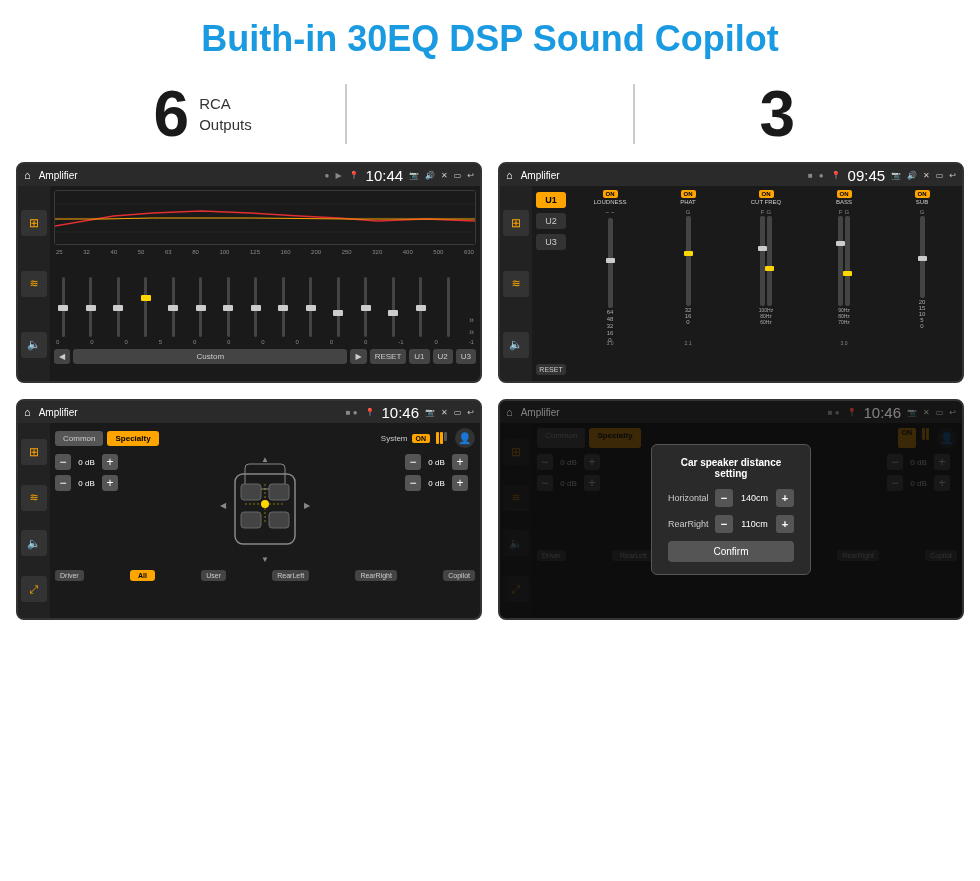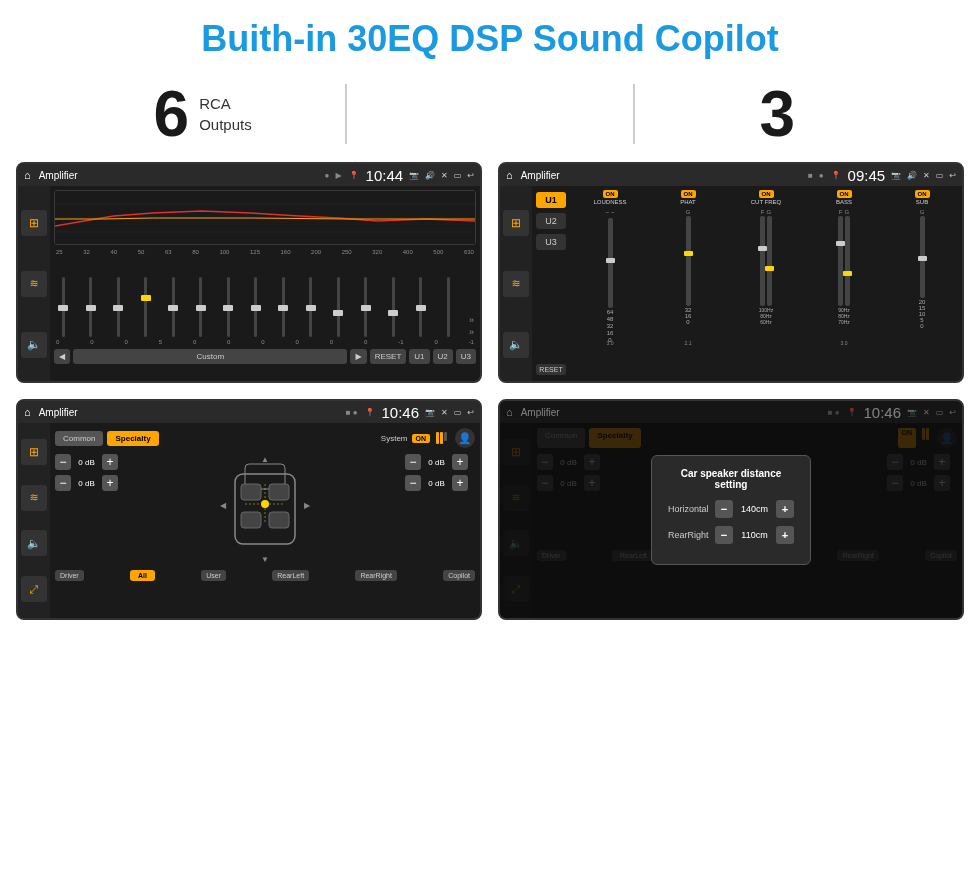--- a/index.html
+++ b/index.html
@@ -831,17 +831,18 @@
 
         <div class="dialog-row">
           <span class="dialog-label">RearRight</span>
           <div class="dialog-control">
             <div class="dialog-btn">−</div>
             <span class="dialog-val">110cm</span>
             <div class="dialog-btn">+</div>
           </div>
         </div>
 
+        <div class="dialog-confirm">Confirm</div>
       </div>
     </div>
   </div>
 
 </div>
 
 </body></html>

